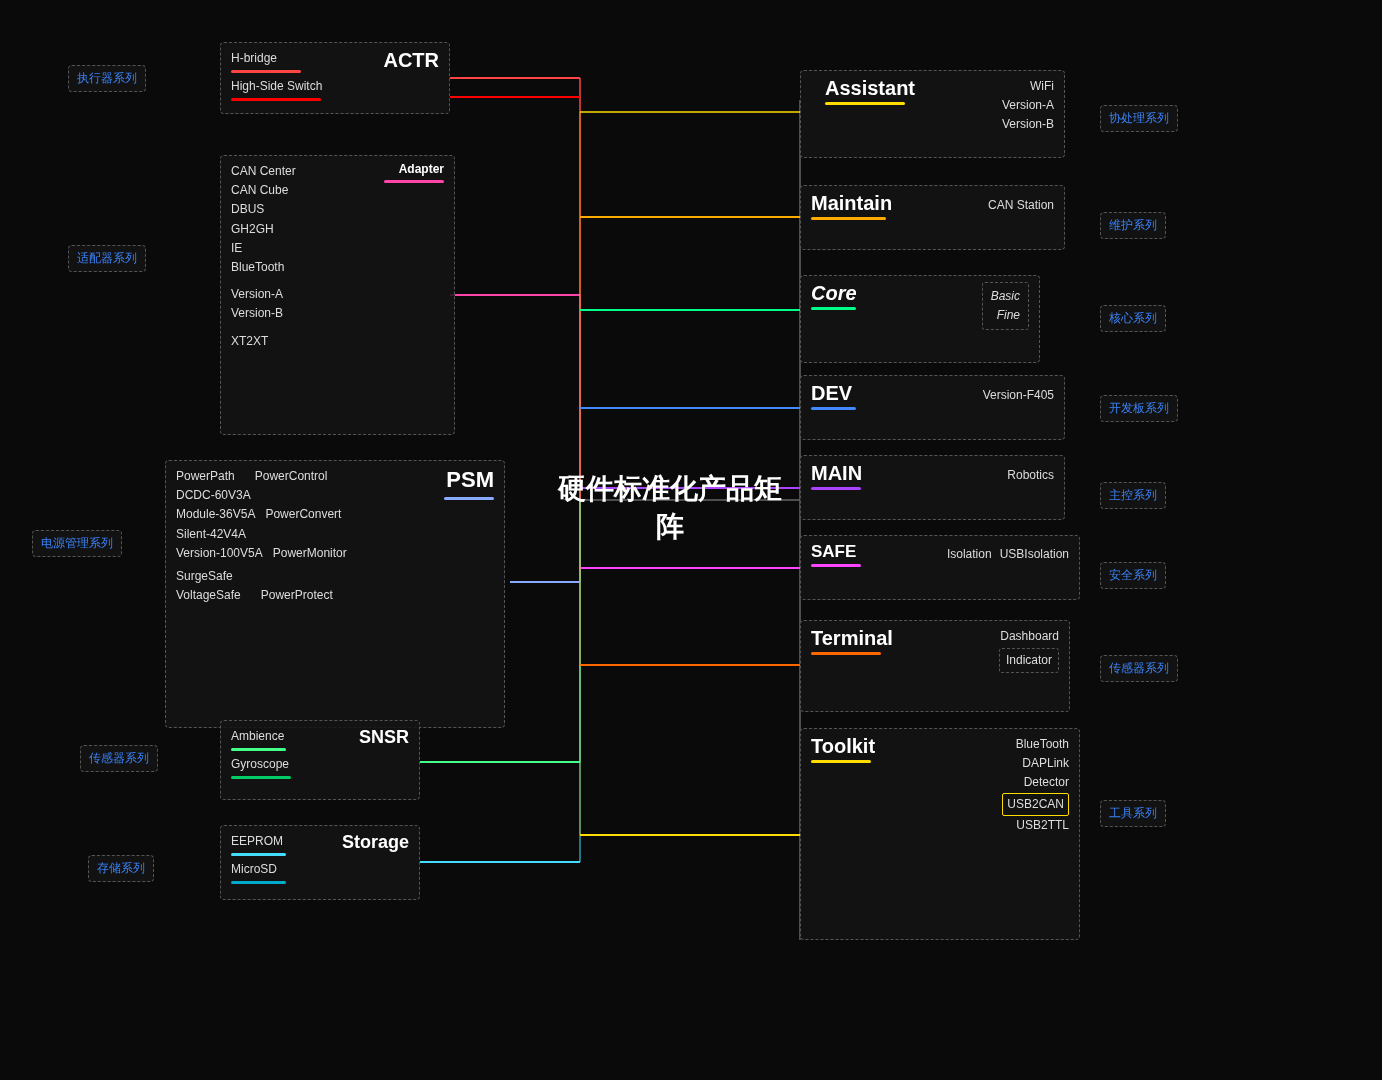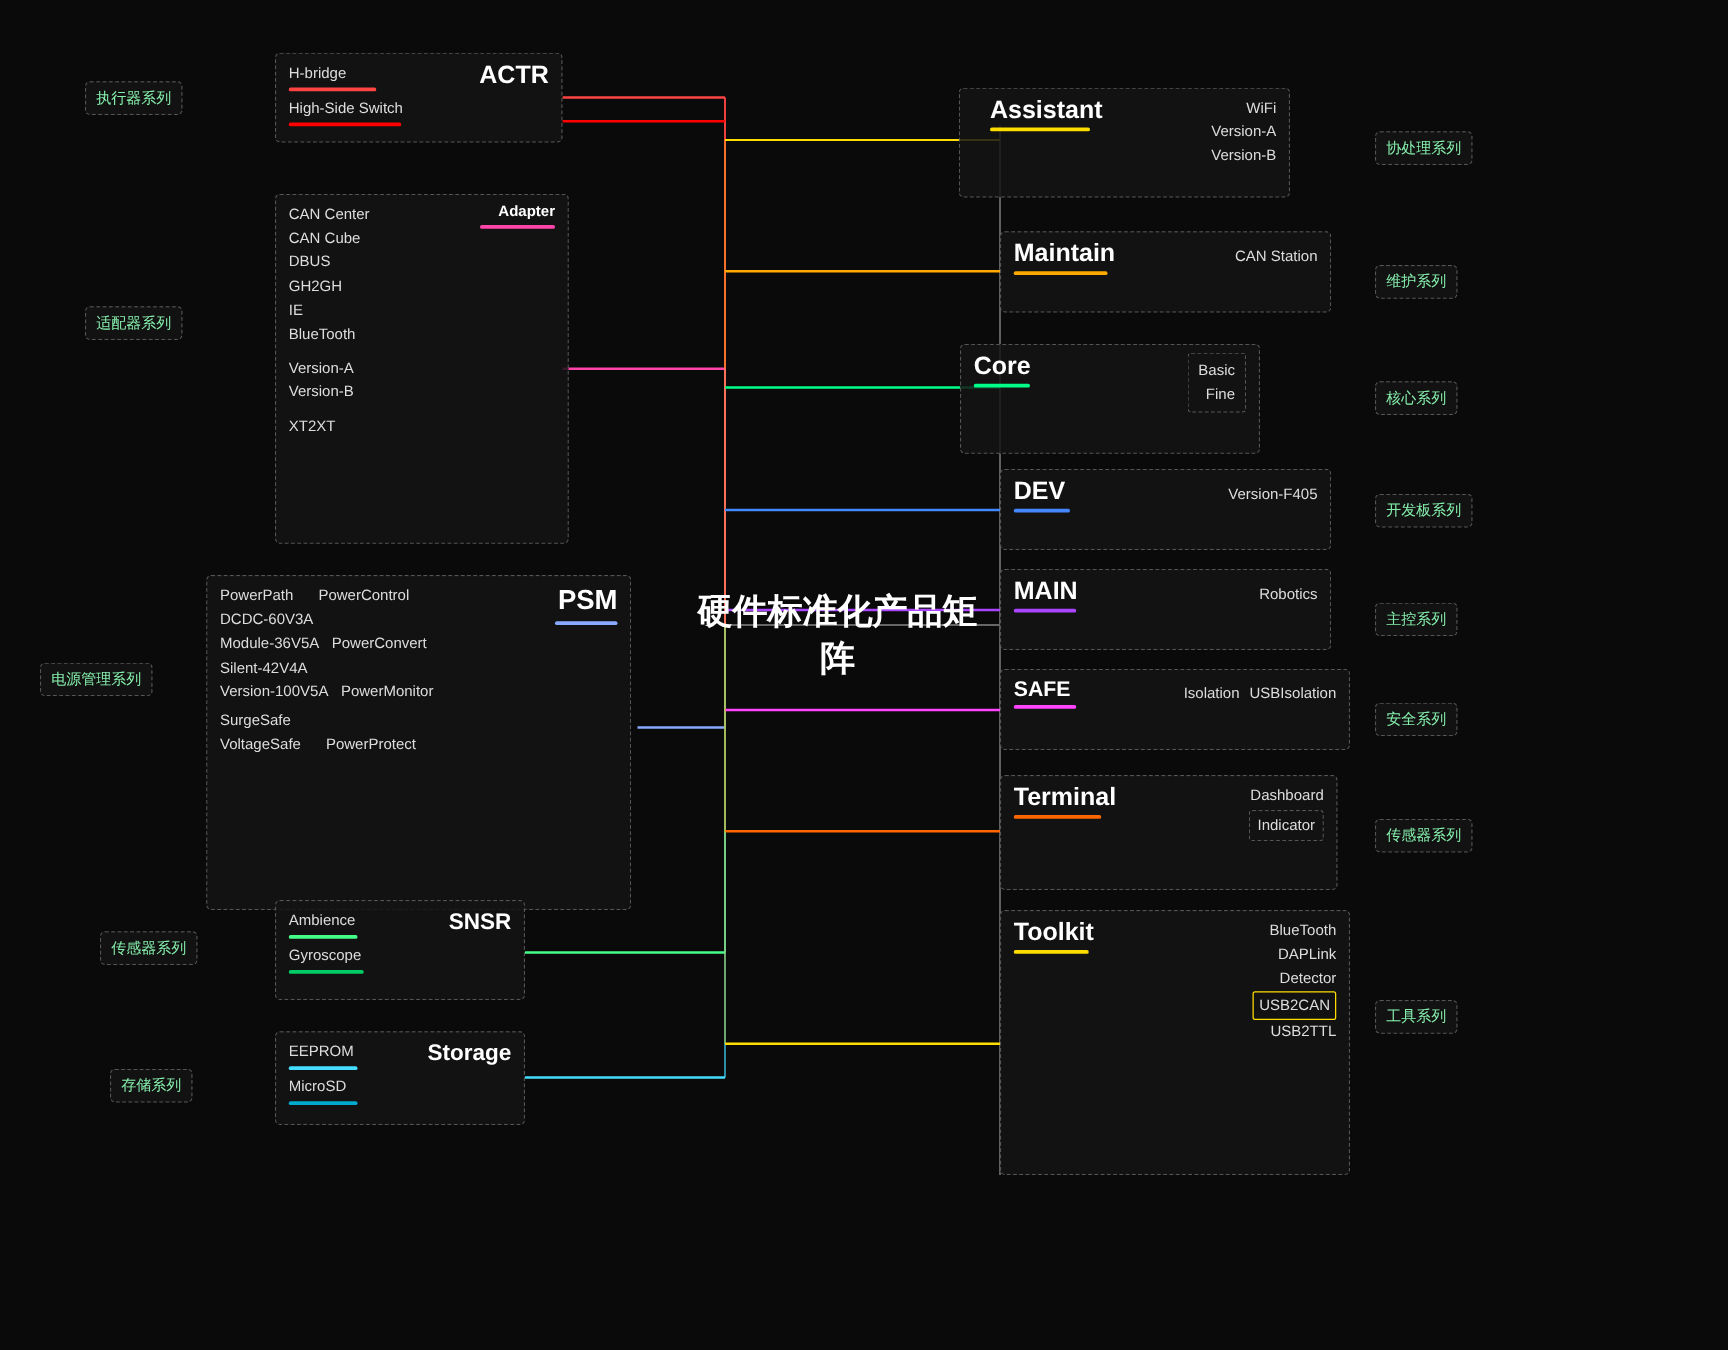--- a/index.html
+++ b/index.html
@@ -28,21 +28,21 @@
     .box {
       position: absolute;
       border: 1.5px dashed #555;
       border-radius: 4px;
       background: rgba(20,20,20,0.85);
       padding: 6px 10px;
     }
     .category-label {
       position: absolute;
       font-size: 12px;
-      color: #86efac;
+      color: #3b82f6;
       white-space: nowrap;
       border: 1.5px dashed #555;
       border-radius: 4px;
       padding: 4px 8px;
       background: rgba(20,20,20,0.85);
     }
     .main-label {
       position: absolute;
       font-size: 28px;
       font-weight: bold;
@@ -237,21 +237,21 @@
       <div>
         <div class="sub-item">EEPROM</div>
         <div class="underline-bar" style="background:#44ddff; width:55px;"></div>
         <div class="sub-item" style="margin-top:4px;">MicroSD</div>
         <div class="underline-bar" style="background:#00aacc; width:55px;"></div>
       </div>
       <div class="group-name" style="font-size:18px;">Storage</div>
     </div>
   </div>
 
-  <div class="box" style="left:767px; top:70px; width:265px; height:88px;padding-left:24px;">
+  <div class="box" style="left:800px; top:70px; width:265px; height:88px;padding-left:24px;">
     <div style="display:flex; justify-content:space-between; align-items:flex-start;">
       <div>
         <div class="group-name" style="font-size:20px;">Assistant</div>
         <div class="underline-bar" style="background:#ffdd00; width:80px; margin-top:2px;"></div>
       </div>
       <div style="text-align:right;">
         <div class="sub-item">WiFi</div>
         <div style="display:flex; flex-direction:column; align-items:flex-end; margin-left:20px;">
           <div class="sub-item">Version-A</div>
           <div class="sub-item">Version-B</div>
@@ -263,21 +263,21 @@
   <div class="box" style="left:800px; top:185px; width:265px; height:65px;">
     <div style="display:flex; justify-content:space-between; align-items:center;">
       <div>
         <div class="group-name" style="font-size:20px;">Maintain</div>
         <div class="underline-bar" style="background:#ffaa00; width:75px; margin-top:2px;"></div>
       </div>
       <div class="sub-item">CAN Station</div>
     </div>
   </div>
 
-  <div class="box" style="left:768px; top:275px; width:240px; height:88px;">
+  <div class="box" style="left:800px; top:275px; width:240px; height:88px;font-style:italic;">
     <div style="display:flex; justify-content:space-between; align-items:flex-start;">
       <div>
         <div class="group-name" style="font-size:20px;">Core</div>
         <div class="underline-bar" style="background:#00ff88; width:45px; margin-top:2px;"></div>
       </div>
       <div style="text-align:right; border: 1px dashed #555; padding:4px 8px; border-radius:3px;">
         <div class="sub-item">Basic</div>
         <div class="sub-item">Fine</div>
       </div>
     </div>

